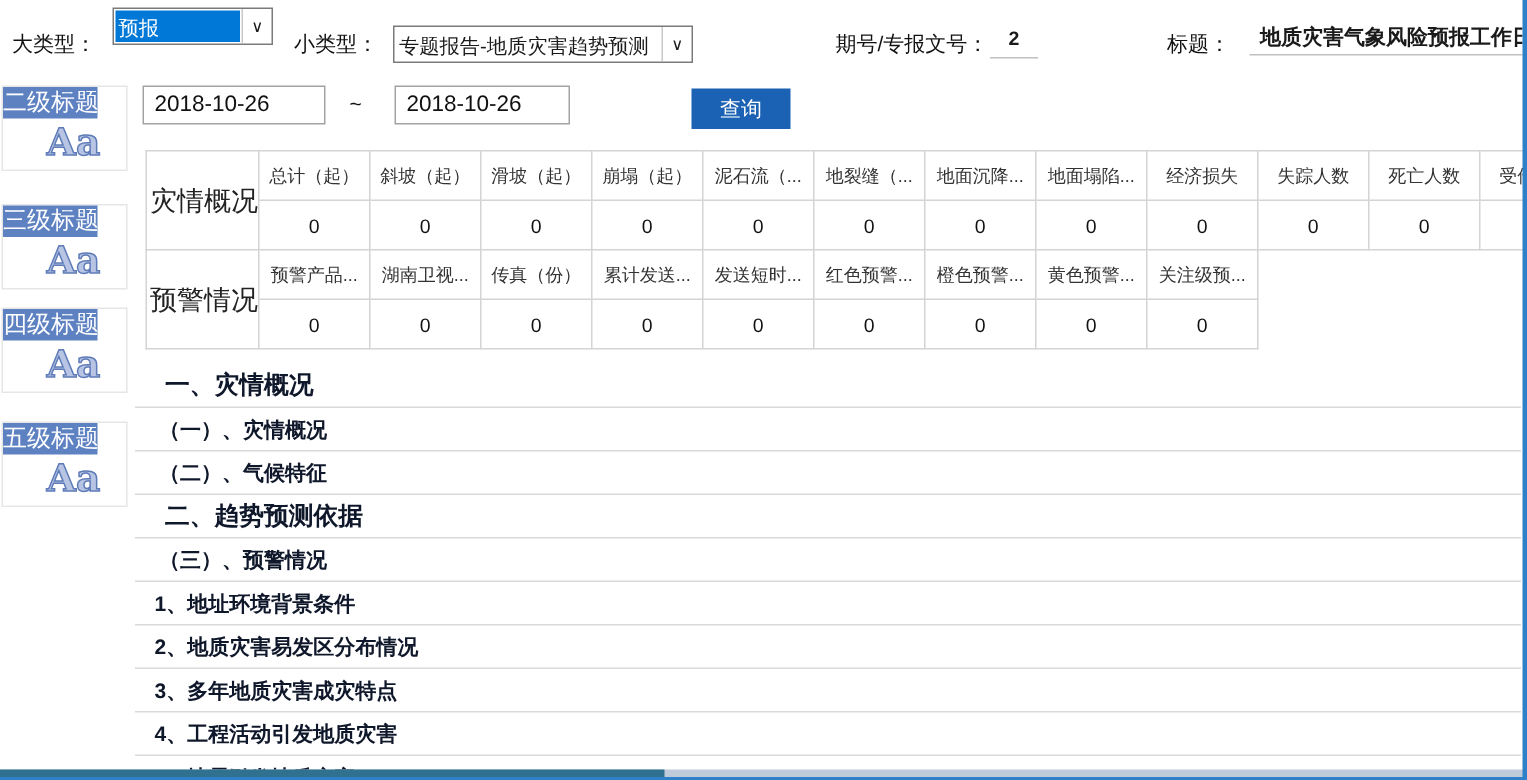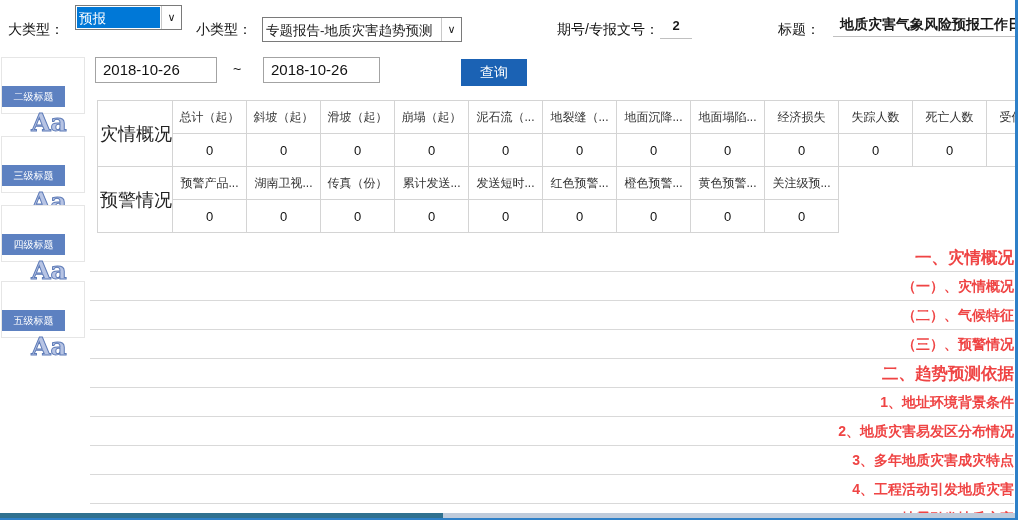--- a/index.html
+++ b/index.html
@@ -42,21 +42,21 @@
     font-family:inherit;padding:0;
   }
 
   
   .sb-card{
     position:absolute;left:1px;width:84px;height:57px;background:#fff;
     border:1px solid #e6e6e6;box-sizing:border-box;cursor:pointer;
   }
   .sb-head{
     width:63px;height:21px;background:var(--sidebar-header-bg,#5d81c1);color:#fff;
-    font-size:10px;text-align:center;line-height:21px;white-space:nowrap;margin-top:28px;
+    font-size:16px;text-align:center;line-height:21px;white-space:nowrap;
   }
   .sb-icon{
     font-family:"DejaVu Serif","Liberation Serif",serif;font-weight:bold;font-size:25px;
     color:#b7c4e4;-webkit-text-stroke:1px #5f7cb8;margin:3px 0 0 12px;line-height:26px;text-align:center;
   }
 
   
   .tbl-wrap{left:97px;top:100px;}
   table.summary{border-collapse:collapse;table-layout:fixed;background:#fff;}
   table.summary + table.summary{margin-top:-1px;}
@@ -65,21 +65,21 @@
     overflow:hidden;white-space:nowrap;padding:0 2px;margin-top:24px;
   }
   td.glabel{width:70px;font-size:18px;color:#222;}
   td.ghead{width:69px;font-size:12px;color:#333;}
   td.gval{font-size:13px;color:#111;}
 
   
   .outline{left:90px;top:243px;width:924px;}
   .o-row{
     height:28px;line-height:28px;border-bottom:1px solid var(--divider,#d9d9d9);
-    font-weight:bold;color:#ef4444;white-space:nowrap;overflow:hidden;cursor:pointer;text-align:right;
+    font-weight:bold;color:#0f172a;white-space:nowrap;overflow:hidden;cursor:pointer;
   }
   .o-row.section{font-size:16.5px;padding-left:20px;}
   .o-row.sub{font-size:14px;padding-left:16px;}
   .o-row.num{font-size:14px;padding-left:13px;}
 
   
   .scroll-track{left:0;top:513px;width:1018px;height:5px;background:var(--scrollbar-track,#bfcbdb);}
   .scroll-thumb{left:0;top:513px;width:443px;height:5px;background:var(--scrollbar-thumb,#30718f);cursor:grab;}
   .win-border-bottom{left:0;top:518px;width:1018px;height:2px;background:var(--window-border,#2e80c8);}
   .win-border-right{right:0;top:0;width:3px;height:520px;background:var(--window-border,#2e80c8);}
@@ -198,22 +198,22 @@
             <td class="gval">0</td>
           </tr>
         </tbody>
       </table>
     </div>
 
   <div class="abs outline">
       <div class="o-row section">一、灾情概况</div>
       <div class="o-row sub">（一）、灾情概况</div>
       <div class="o-row sub">（二）、气候特征</div>
+      <div class="o-row section">二、趋势预测依据</div>
       <div class="o-row sub">（三）、预警情况</div>
-      <div class="o-row section">二、趋势预测依据</div>
       <div class="o-row num">1、地址环境背景条件</div>
       <div class="o-row num">2、地质灾害易发区分布情况</div>
       <div class="o-row num">3、多年地质灾害成灾特点</div>
       <div class="o-row num">4、工程活动引发地质灾害</div>
       <div class="o-row num">5、地震引发地质灾害</div>
     </div>
 
   <div class="abs scroll-track"></div>
   <div class="abs scroll-thumb"></div>
   <div class="abs win-border-bottom"></div>

